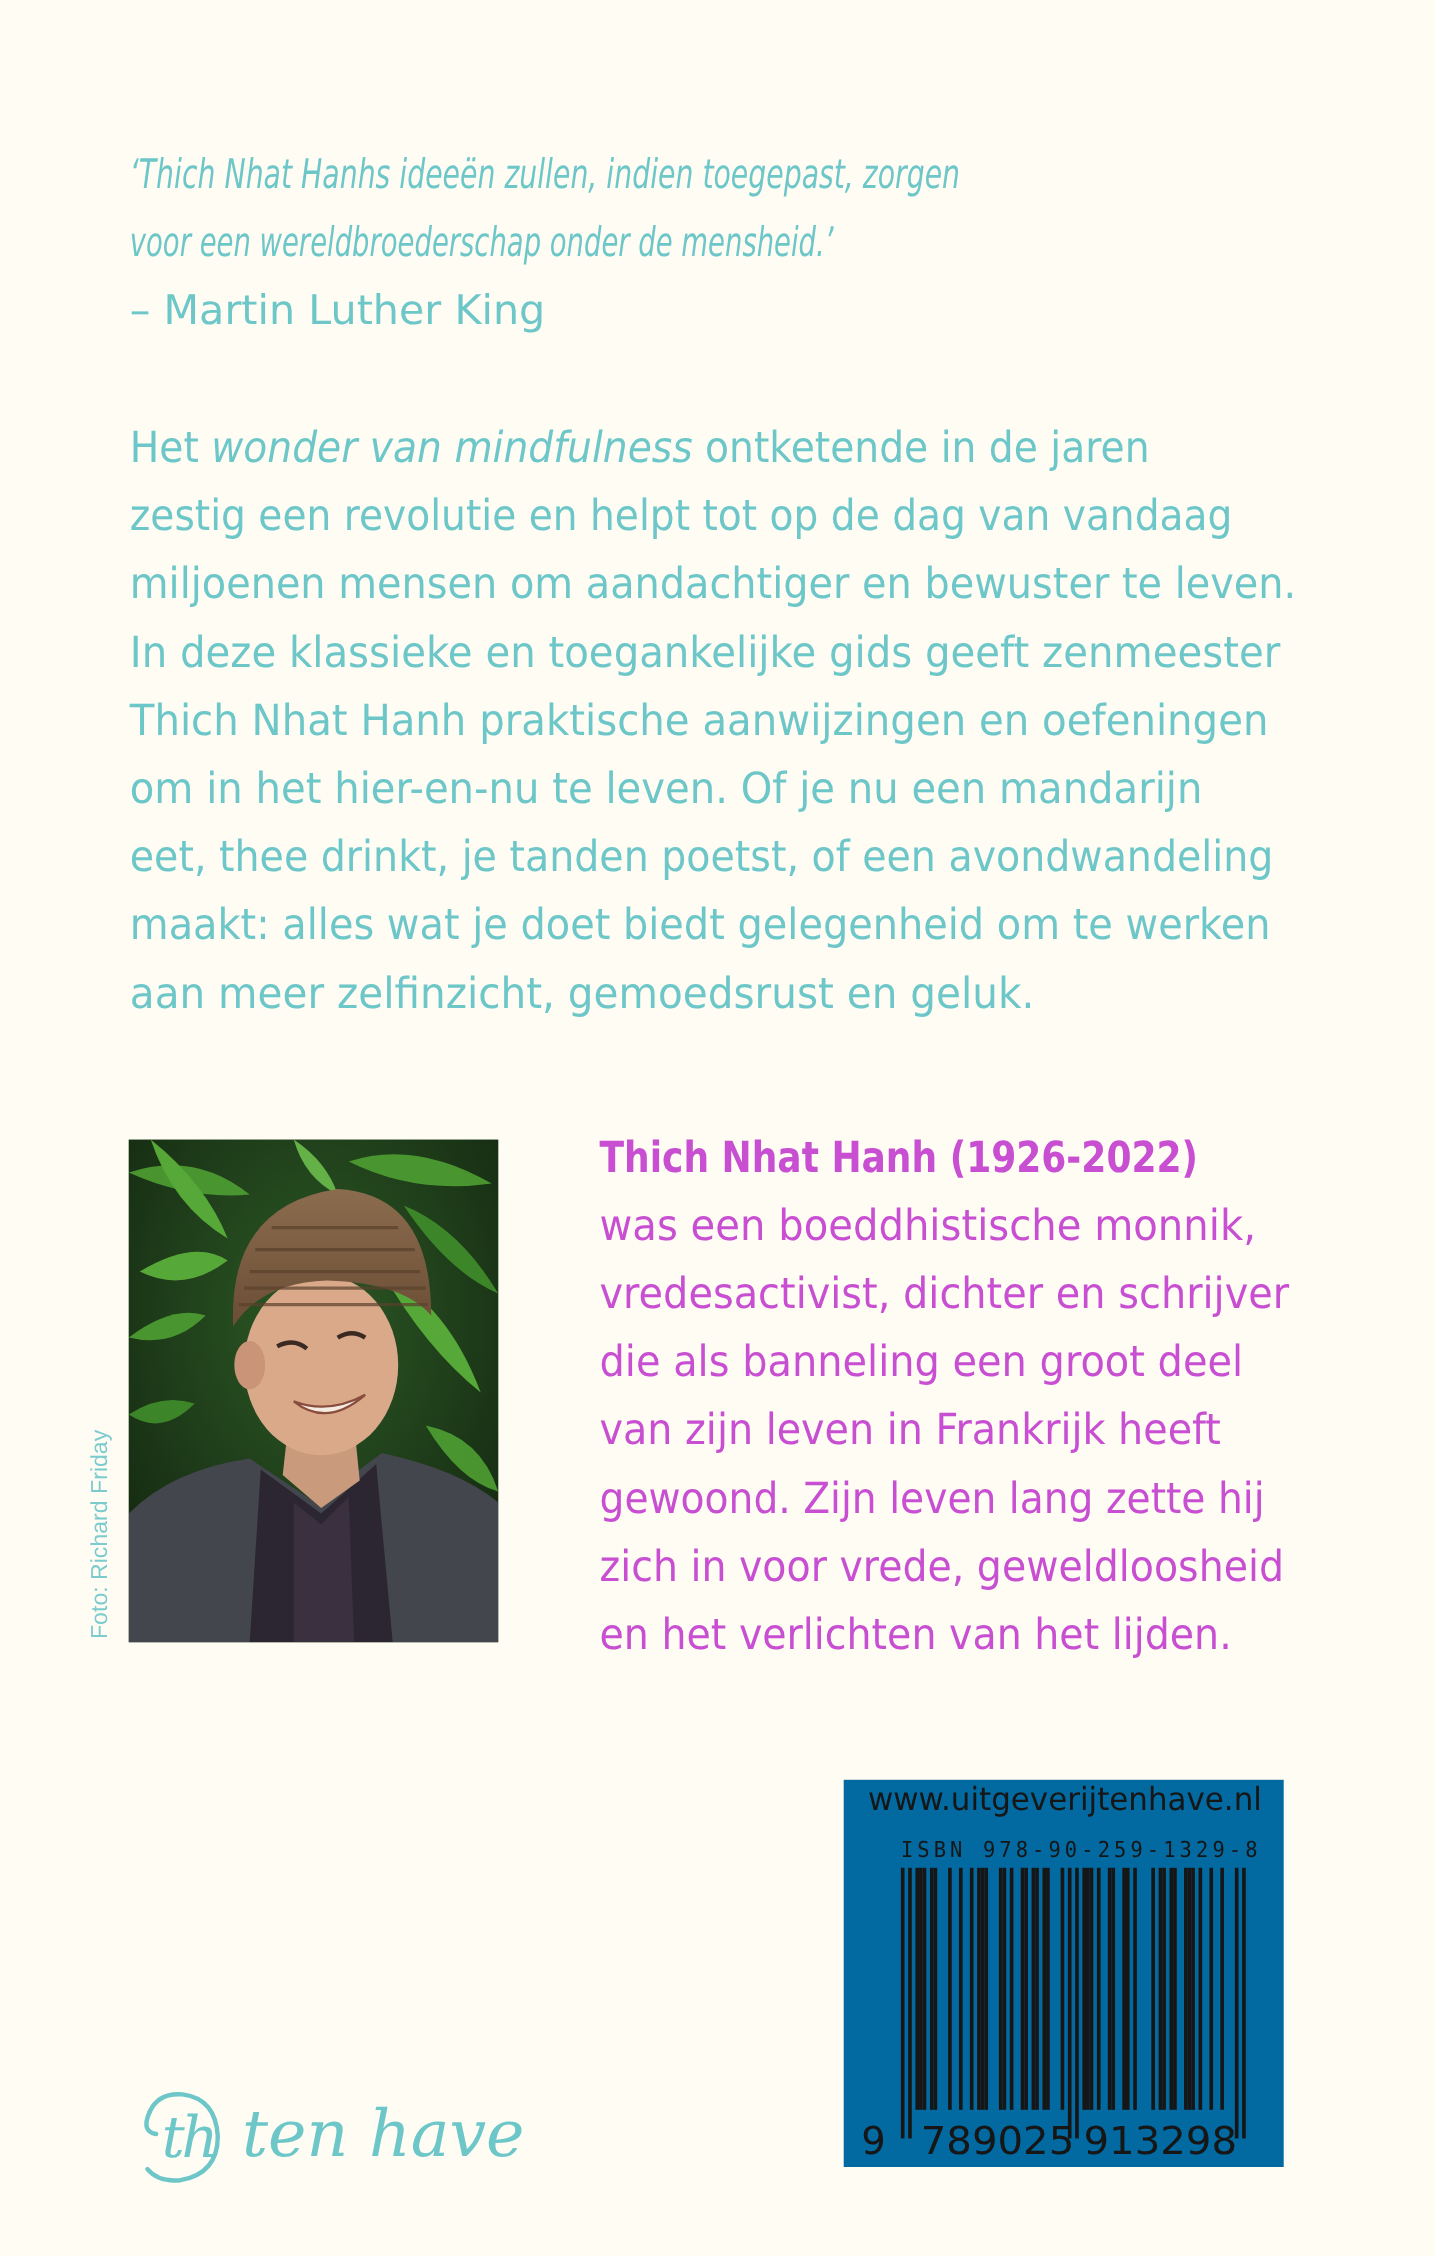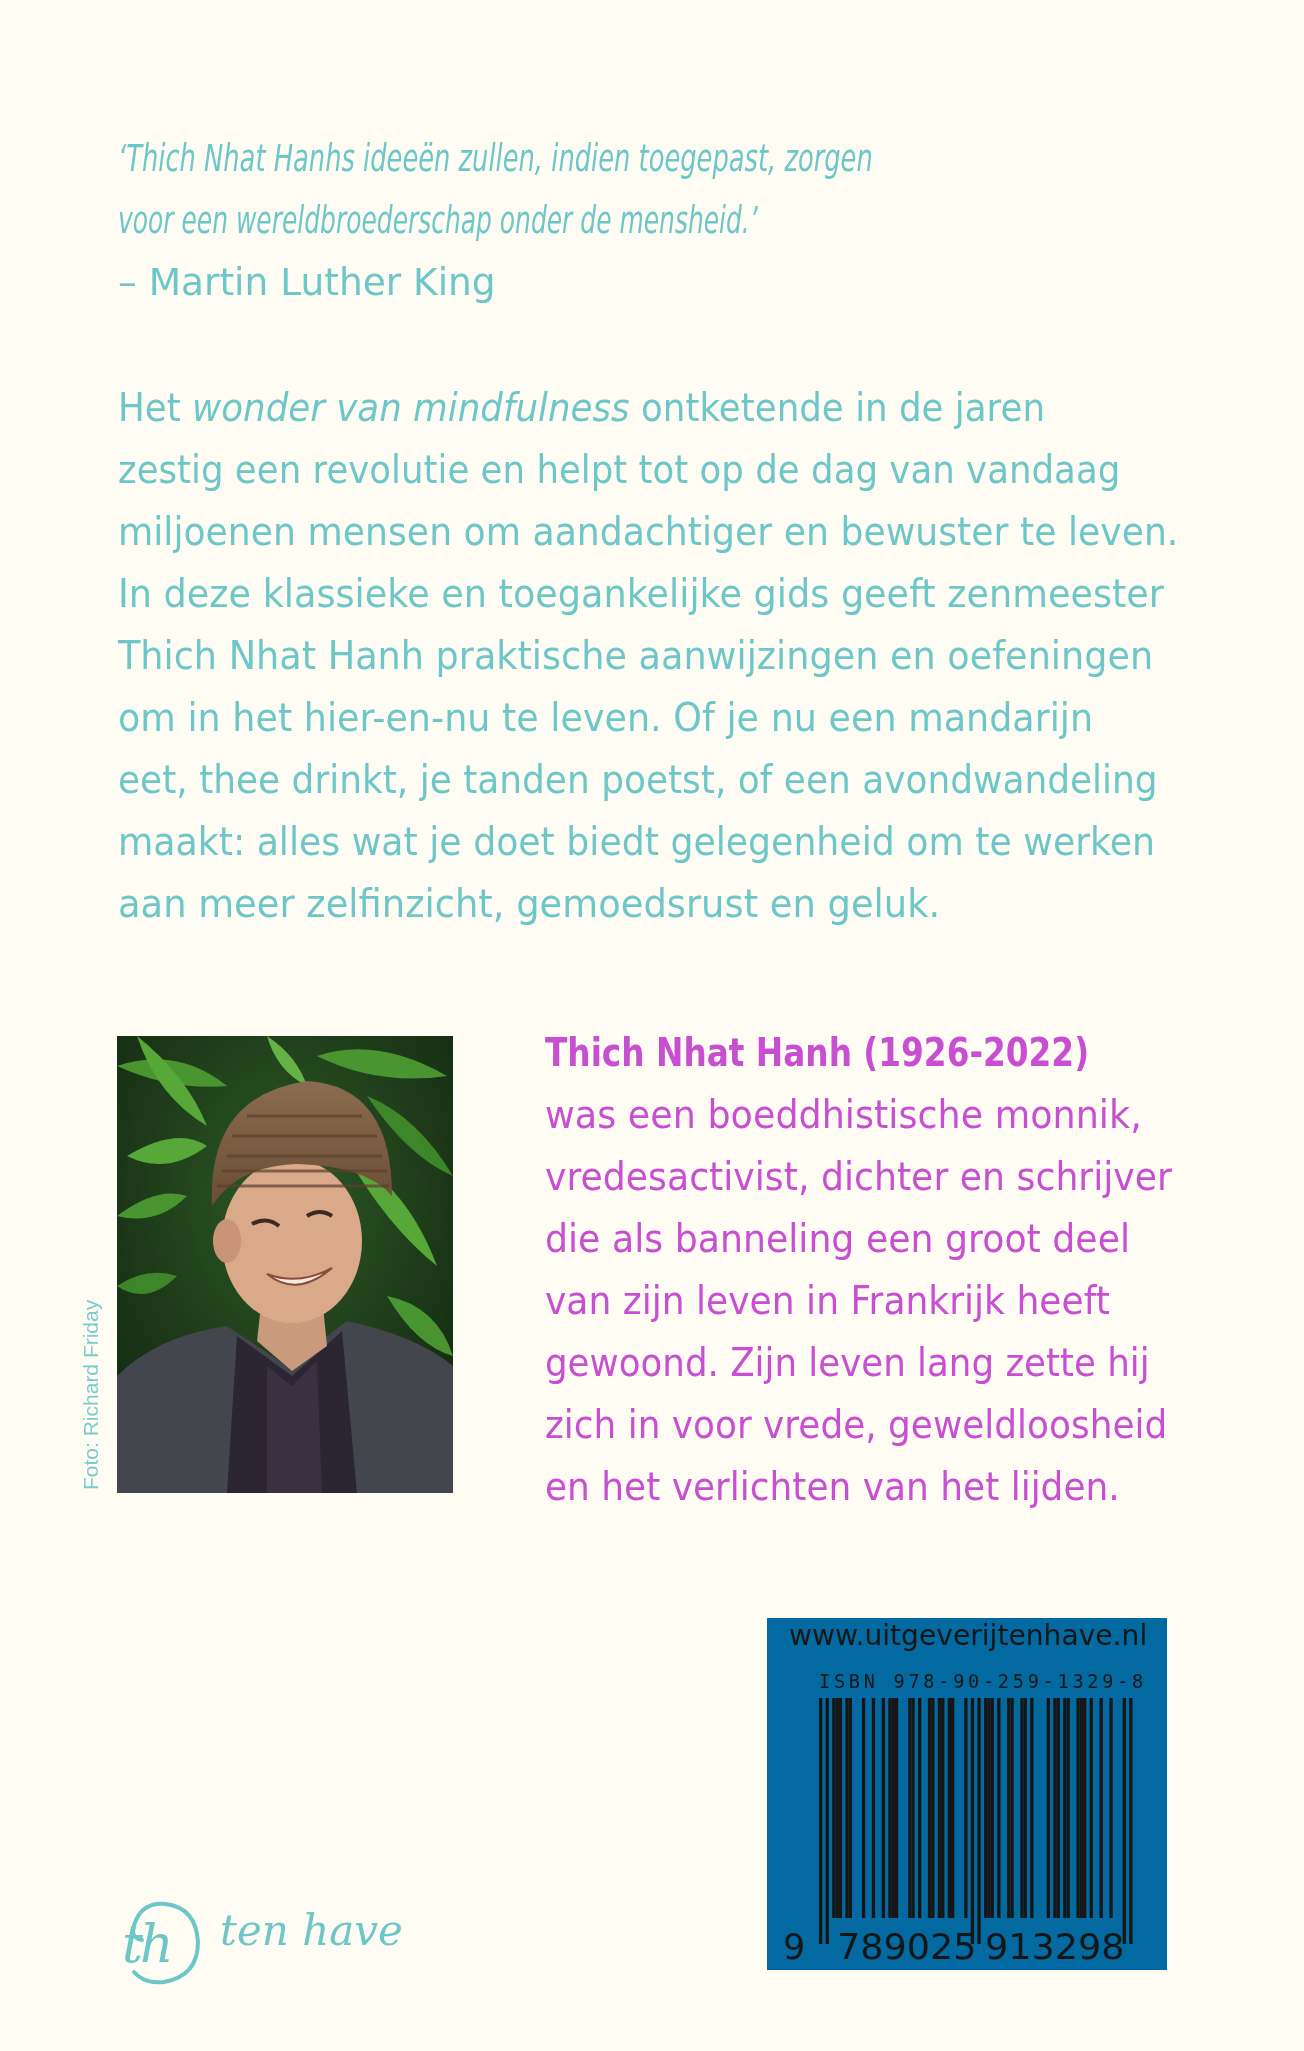--- a/index.html
+++ b/index.html
@@ -59,25 +59,25 @@
   }
 
   .logo {
     position: absolute; left: 118px; top: 1898px; width: 300px; height: 88px;
   }
   .logo-mark {
     position: absolute; left: 0; top: 0; width: 90px; height: 88px;
   }
   .logo-text {
     position: absolute; left: 102px; top: 12px;
-    font-family: "DejaVu Serif", serif; font-style: italic; font-size: 42px;
+    font-family: "DejaVu Serif", serif; font-style: italic; font-size: 59px;
     color: #6dc7c8; white-space: nowrap; line-height: 1; transform-origin: 0 0;
   }
   .logo-th {
-    position: absolute; left: 4px; top: 20px;
+    position: absolute; left: 29px; top: 20px;
     font-family: "DejaVu Serif", serif; font-style: italic; font-size: 52px;
     color: #6dc7c8; line-height: 1; letter-spacing: -3px;
   }
 </style>
 </head>
 <body>
 
 <div>
   <div class="line quote teal" style="left: 118px; top: 140px; transform: scaleX(0.695853);">‘Thich Nhat Hanhs ideeën zullen, indien toegepast, zorgen</div>
   <div class="line quote teal" style="left: 118px; top: 202px; transform: scaleX(0.674394);">voor een wereldbroederschap onder de mensheid.’</div>

